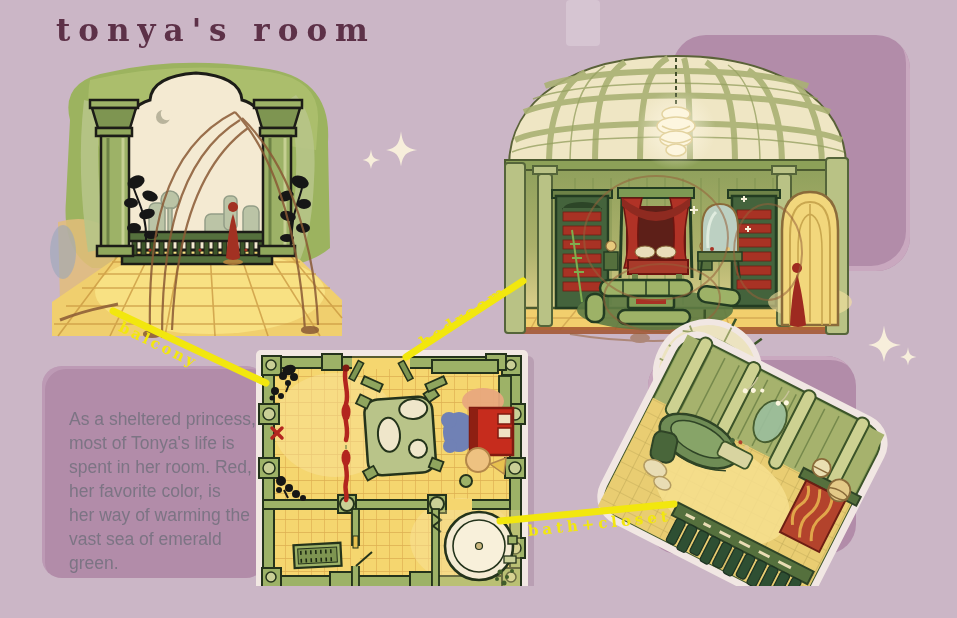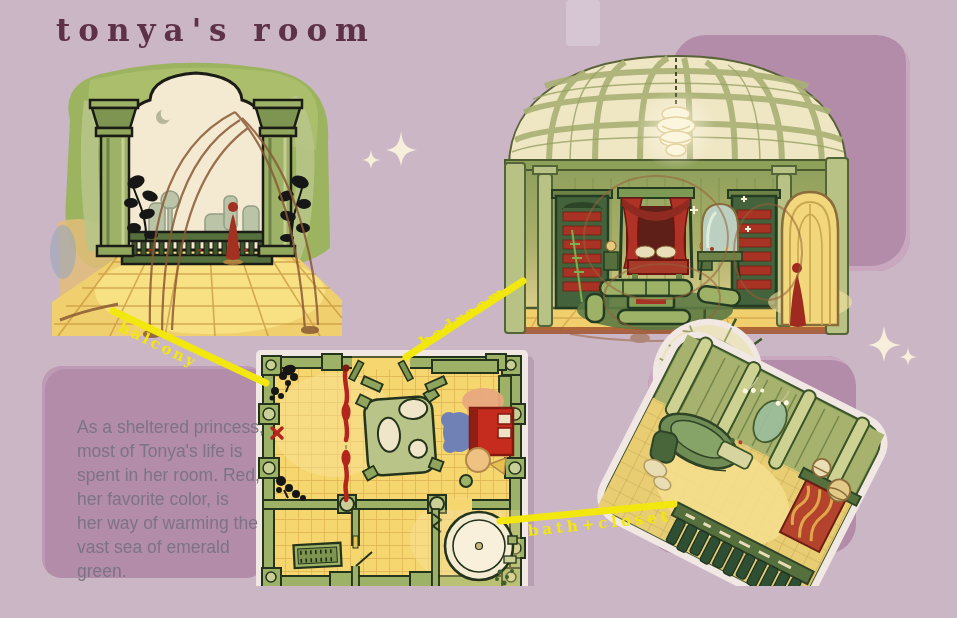--- a/index.html
+++ b/index.html
@@ -13,21 +13,21 @@
               box-shadow:inset -5px -6px 0 -1px #c9a8bf;}
   .panel-bath{left:648px;top:356px;width:208px;height:198px;border-radius:30px;
               box-shadow:inset 4px 5px 0 -1px #c9a8bf;}
   .panel-bottomleft{left:58px;top:586px;width:165px;height:50px;border-radius:16px;
               background:rgba(178,140,169,.4);}
   .light-strip{position:absolute;left:566px;top:0;width:34px;height:46px;border-radius:4px;
               background:#d6c5d2;}
   .page-title{position:absolute;left:56px;top:12px;margin:0;
               font-family:"DejaVu Serif",serif;font-size:31px;font-weight:600;
               letter-spacing:8px;color:#5d3148;}
-  .desc{position:absolute;left:65px;top:404px;width:200px;margin:12px;
+  .desc{position:absolute;left:65px;top:404px;width:200px;margin:4px;
         font-size:17.5px;line-height:1.37;color:#7c7484;white-space:pre-line;}
   .callout-label{position:absolute;font-family:"DejaVu Serif",serif;font-weight:bold;
         color:#f2e70e;letter-spacing:3px;font-size:15px;white-space:nowrap;}
   .lbl-balcony{left:124px;top:318px;transform:rotate(26deg);transform-origin:left top;}
   .lbl-bedroom{left:416px;top:336px;transform:rotate(-33deg);transform-origin:left top;font-size:16px;}
   .lbl-bath{left:527px;top:522px;transform:rotate(-6deg);transform-origin:left top;letter-spacing:4px;}
 </style>
 </head>
 <body>
 

